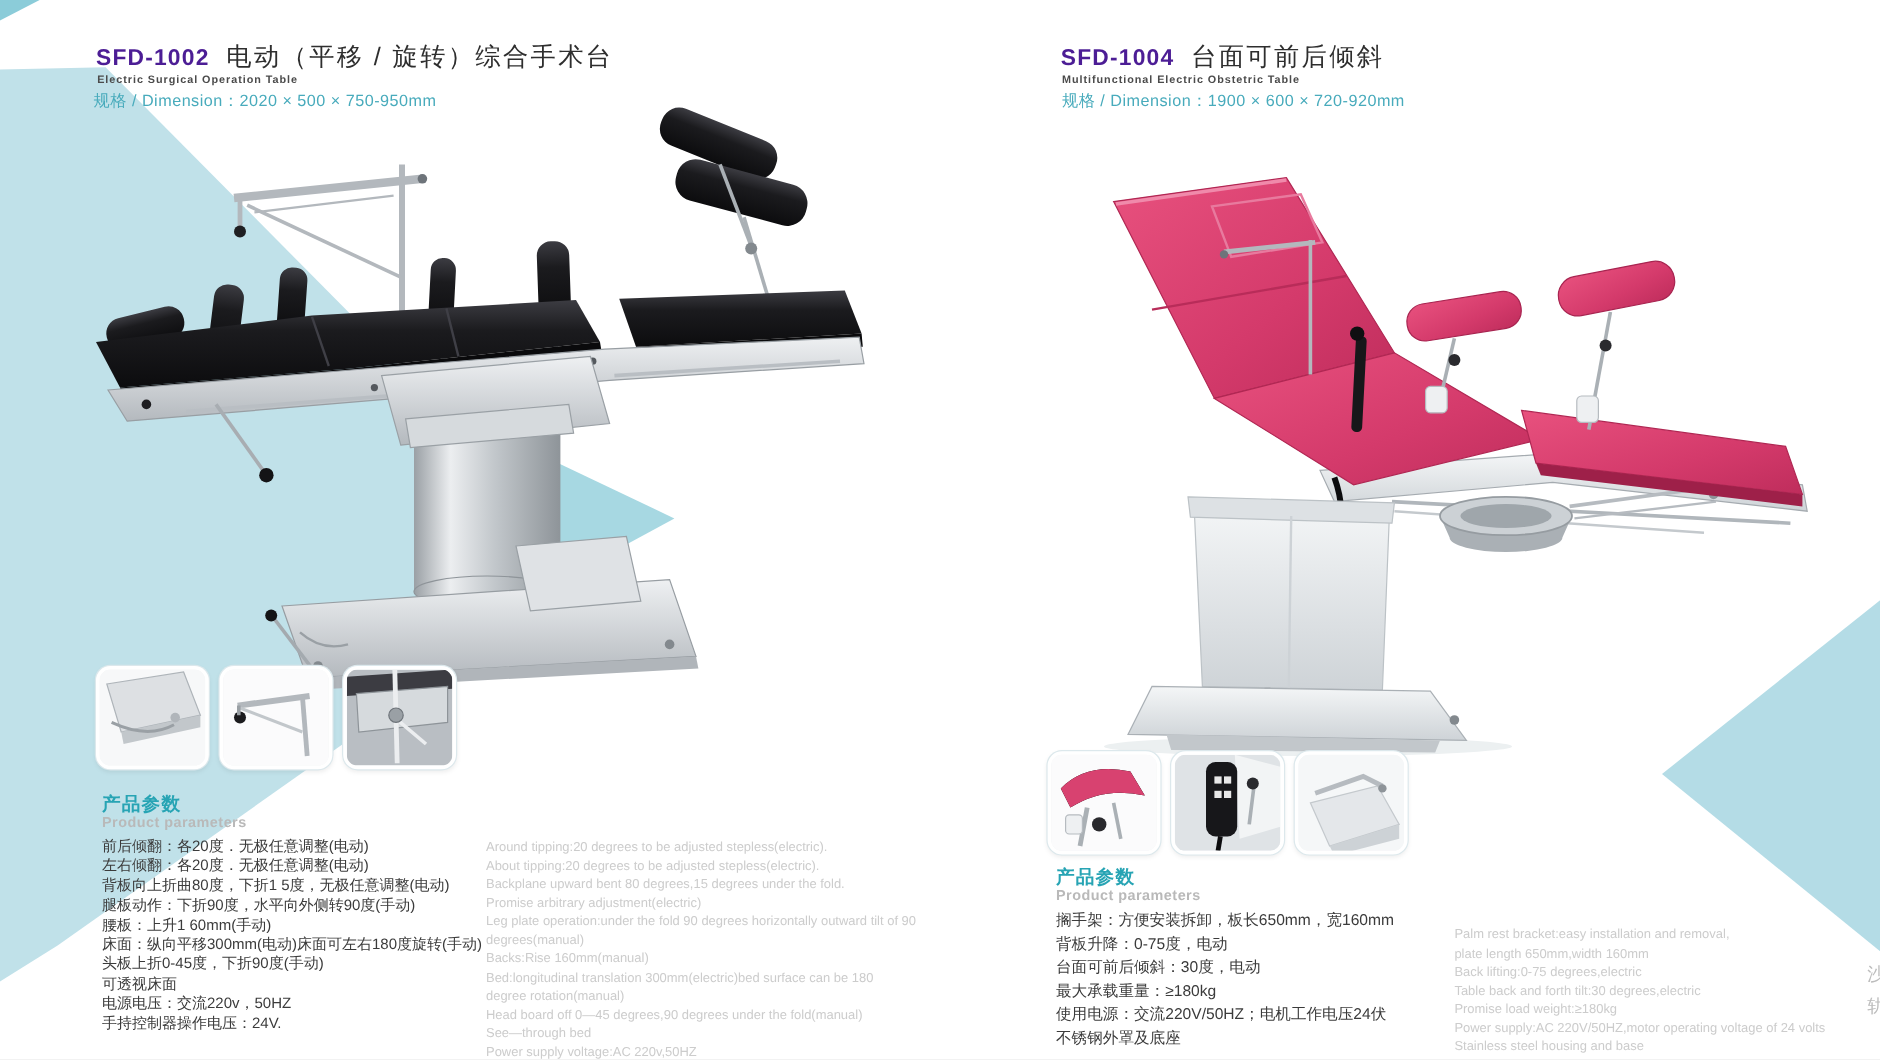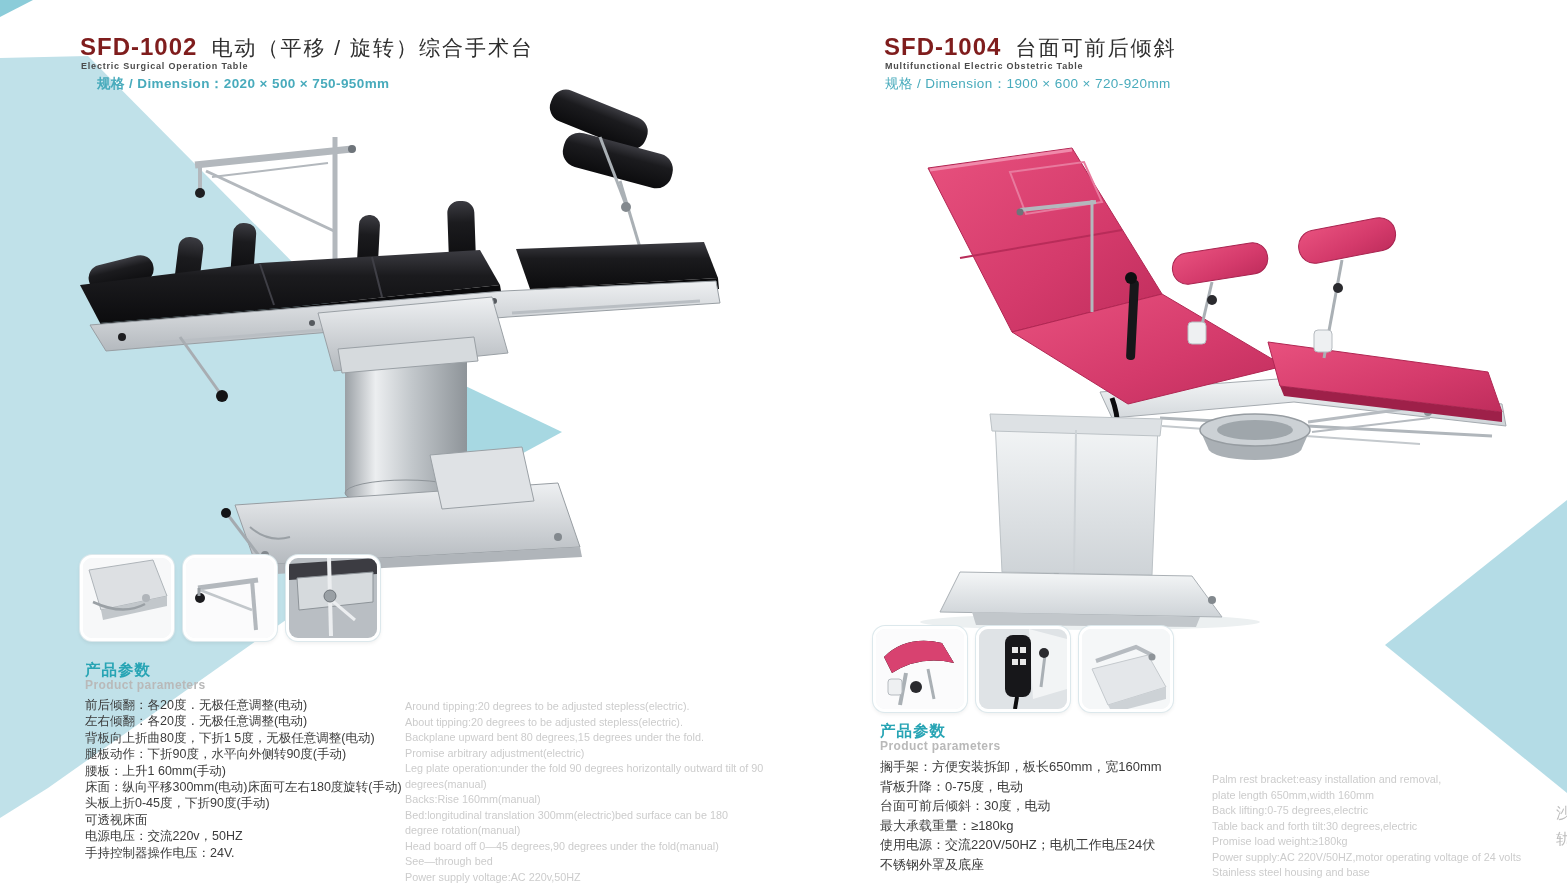--- a/index.html
+++ b/index.html
@@ -2,21 +2,21 @@
 <html><head>
 <meta charset="utf-8">
 <style>
   html,body{margin:0;padding:0;background:#e8e8e8;}
   #stage{position:relative;width:1567px;height:883px;background:#ffffff;overflow:hidden;
          font-family:"Liberation Sans","DejaVu Sans",sans-serif;}
   .abs{position:absolute;}
   svg{display:block;}
   
   .hdr-row{display:flex;align-items:baseline;gap:14px;white-space:nowrap;}
-  .model{font-size:24px;font-weight:bold;letter-spacing:1px;color:#7f1d1d;text-align:right;}
+  .model{font-size:19px;font-weight:bold;letter-spacing:1px;color:#4c1d95;text-align:right;}
   .title-zh{font-size:21px;color:#2e2e2e;letter-spacing:2px;}
   .sub-en{font-size:9px;font-weight:bold;color:#4b4b4b;letter-spacing:0.8px;}
   .dim{font-size:13.5px;color:#48abbc;letter-spacing:0.4px;white-space:nowrap;}
   
   .ph-zh{font-size:15.5px;font-weight:bold;color:#27a4b4;letter-spacing:1px;}
   .ph-en{font-size:12px;font-weight:bold;color:#b9b9b9;letter-spacing:0.4px;margin-top:0;}
   .plist-zh{font-size:12.5px;color:#3b3b3b;line-height:16.4px;white-space:nowrap;}
   .plist-zh.big{font-size:13px;line-height:19.6px;}
   .plist-en{font-size:10.8px;color:#cccccc;line-height:15.5px;white-space:nowrap;}
   
@@ -37,21 +37,21 @@
     <polygon points="0,58 88,56 330,300 392,545 48,788 0,818" fill="#c0e1e9"></polygon>
     <polygon points="436,372 562,432 442,497" fill="#a7d8e2"></polygon>
     <polygon points="1385,645 1567,500 1567,793" fill="#b4dce6"></polygon>
   </svg>
 
   <div class="abs hdr-row" style="left:80px;top:33px;">
     <span class="model">SFD-1002</span>
     <span class="title-zh">电动（平移 / 旋转）综合手术台</span>
   </div>
   <div class="abs sub-en" style="left:81px;top:61px;">Electric Surgical Operation Table</div>
-  <div class="abs dim" style="left:97px;top:75px;font-weight:bold;">
+  <div class="abs dim" style="left:78px;top:75px;">
     <span>规格 / Dimension：</span><span>2020 × 500 × 750-950mm</span>
   </div>
 
   <svg class="abs" style="left:60px;top:85px;" width="680" height="500" viewBox="0 0 680 500">
     <defs>
       <linearGradient id="stV" x1="0" y1="0" x2="0" y2="1">
         <stop offset="0" stop-color="#eef0f2"></stop>
           <stop offset="1" stop-color="#b4b9be"></stop>
       </linearGradient>
       <linearGradient id="stC" x1="0" y1="0" x2="1" y2="0">

